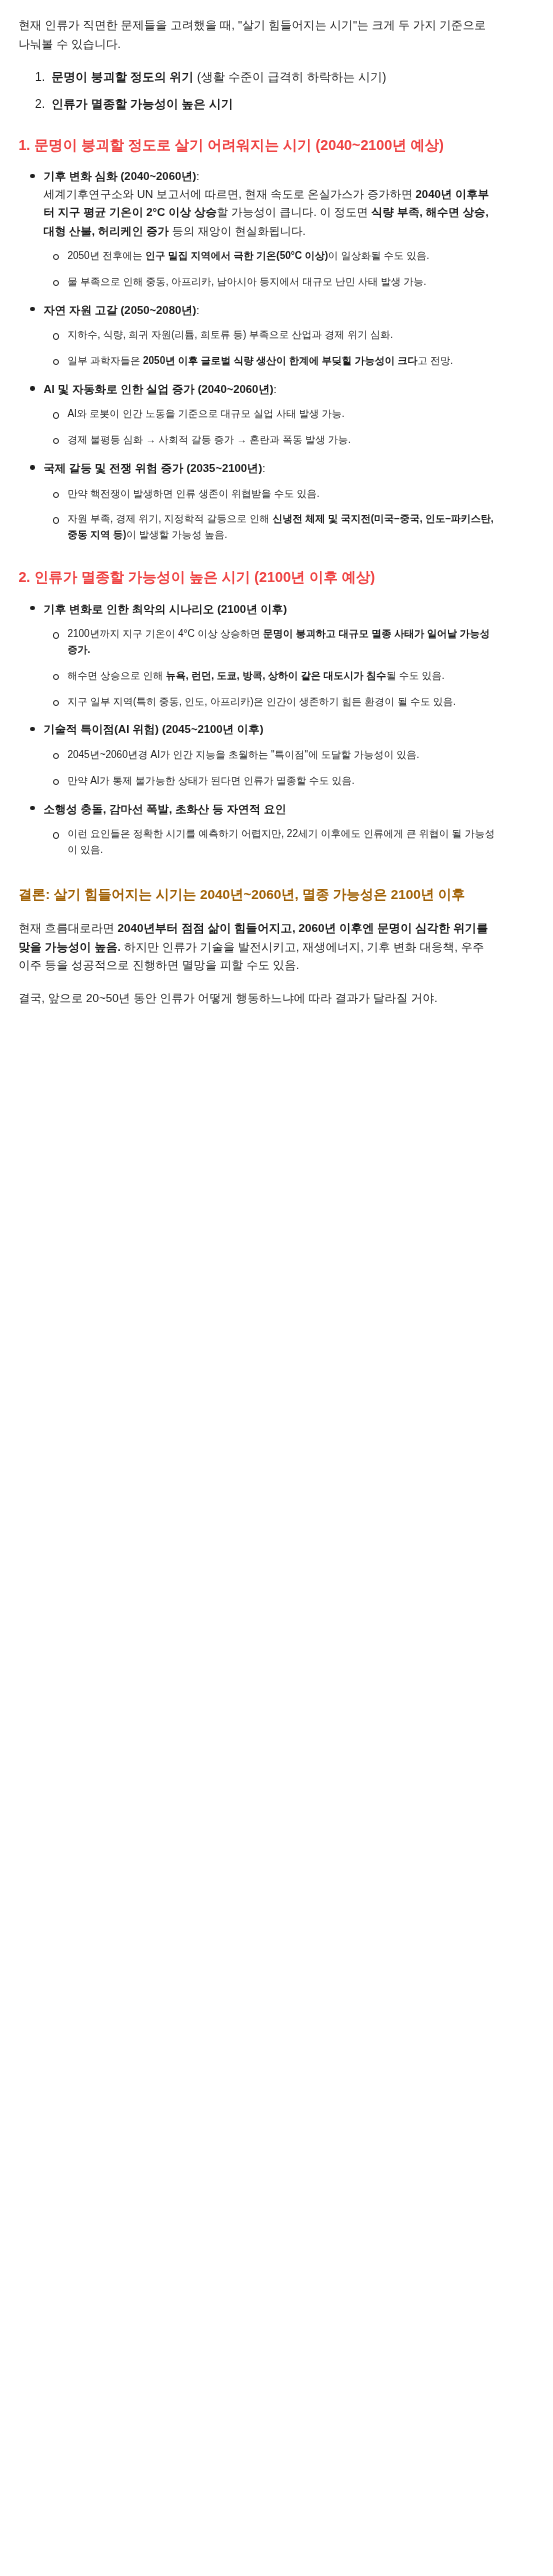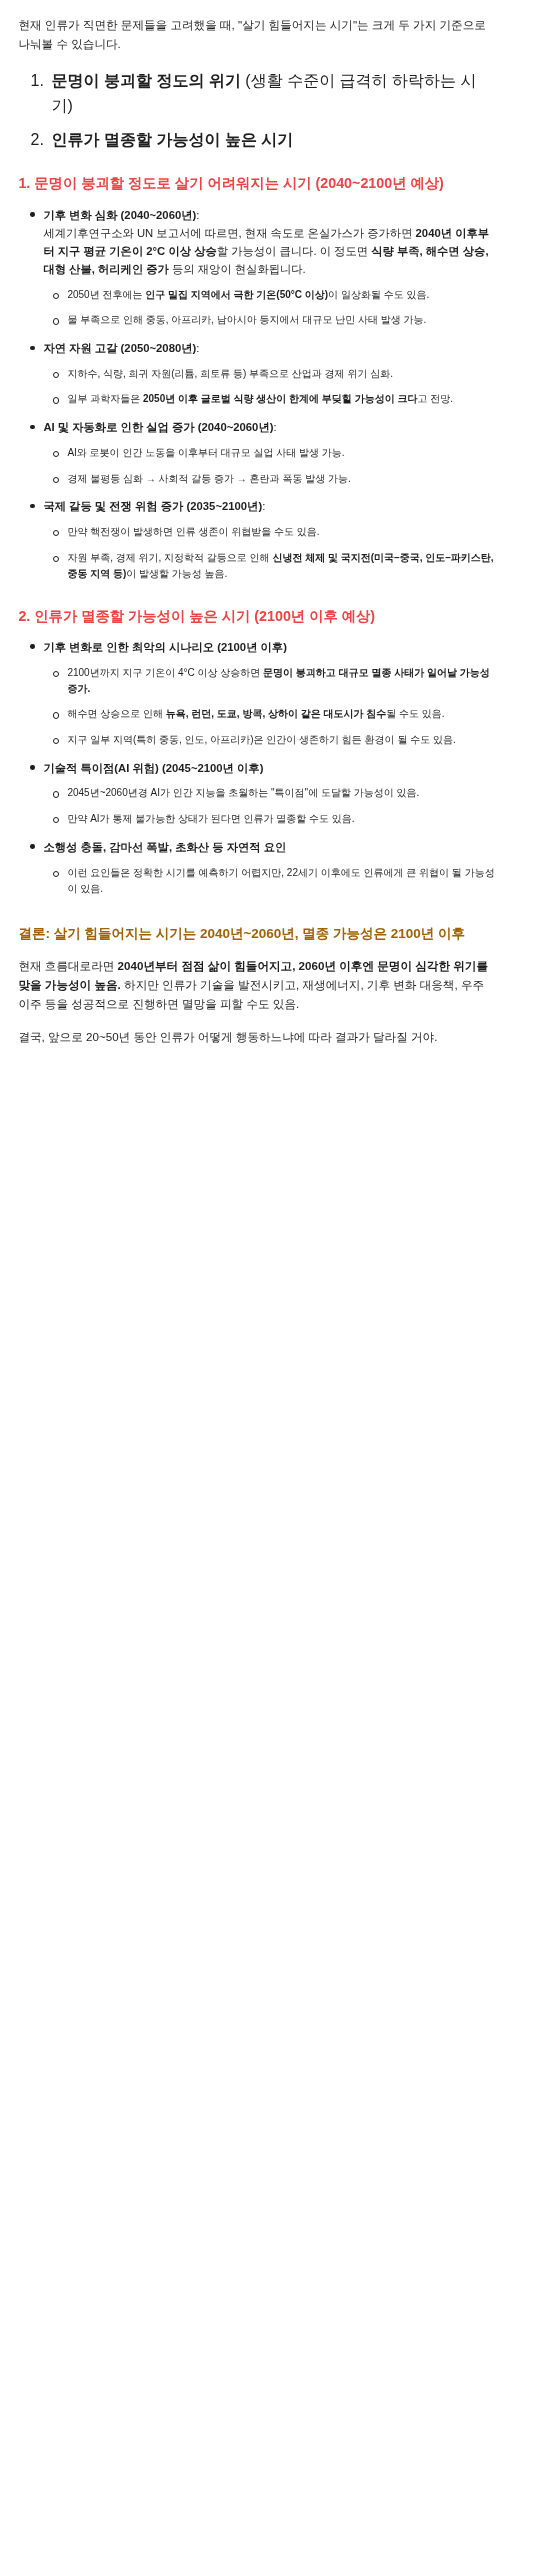--- a/index.html
+++ b/index.html
@@ -20,21 +20,21 @@
     line-height: 1.62;
     margin: 0 0 14px 0;
     color: #1f1f1f;
   }
   b, strong { font-weight: 700; }
 
   
   ol.top {
     margin: 0 0 18.4px 0;
     padding-left: 30px;
-    font-size: 16px;
+    font-size: 12px;
     line-height: 1.6;
   }
   ol.top > li {
     margin: 0 0 8.6px 0;
     padding-left: 3.2px;
   }
   ol.top > li::marker { color: #1f1f1f; }
 
   h2.sec {
     font-size: 14.3px;
@@ -150,21 +150,21 @@
         </li>
       </ul>
     </li>
 
     <li class="bullet">
       <span class="lvl1-text">
         <b>AI 및 자동화로 인한 실업 증가 (2040~2060년)</b>:
       </span>
       <ul class="lvl2">
         <li class="circ">
-          AI와 로봇이 인간 노동을 이후부터 대규모 실업 사태 발생 가능.
+          AI와 로봇이 인간 노동을 기준으로 대규모 실업 사태 발생 가능.
         </li>
         <li class="circ">
           경제 불평등 심화 → 사회적 갈등 증가 → 혼란과 폭동 발생 가능.
         </li>
       </ul>
     </li>
 
     <li class="bullet">
       <span class="lvl1-text">
         <b>국제 갈등 및 전쟁 위험 증가 (2035~2100년)</b>:

